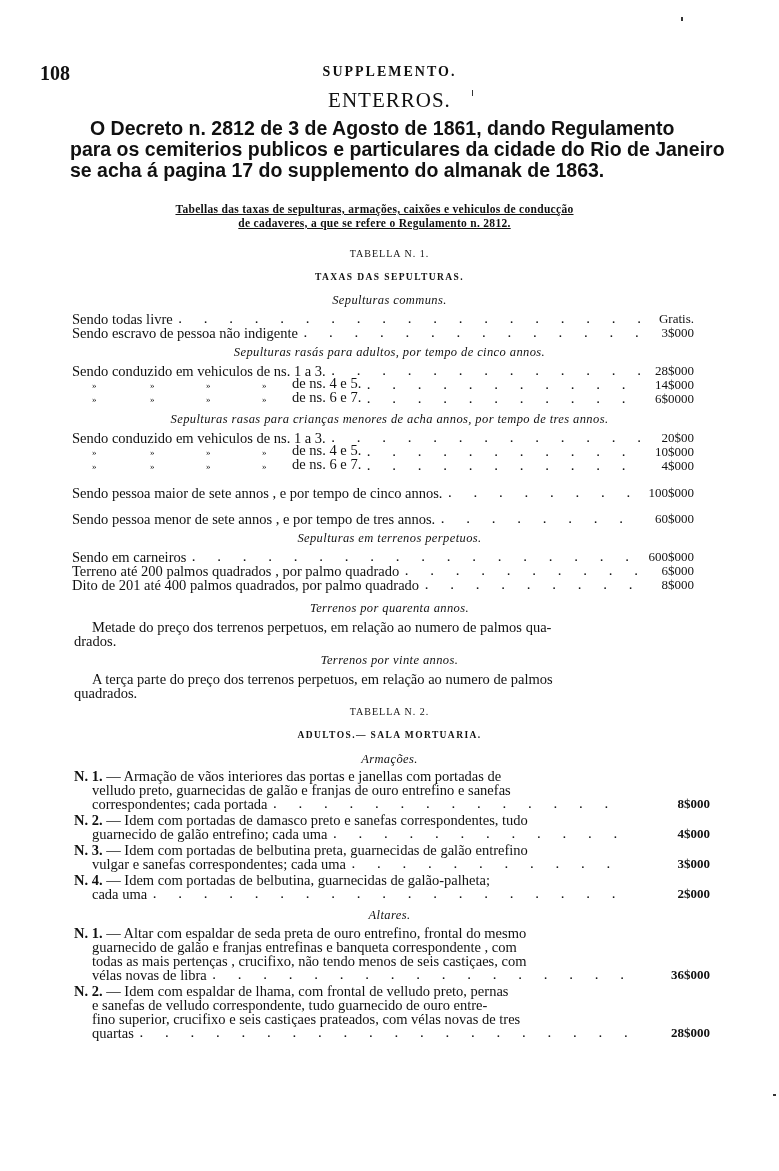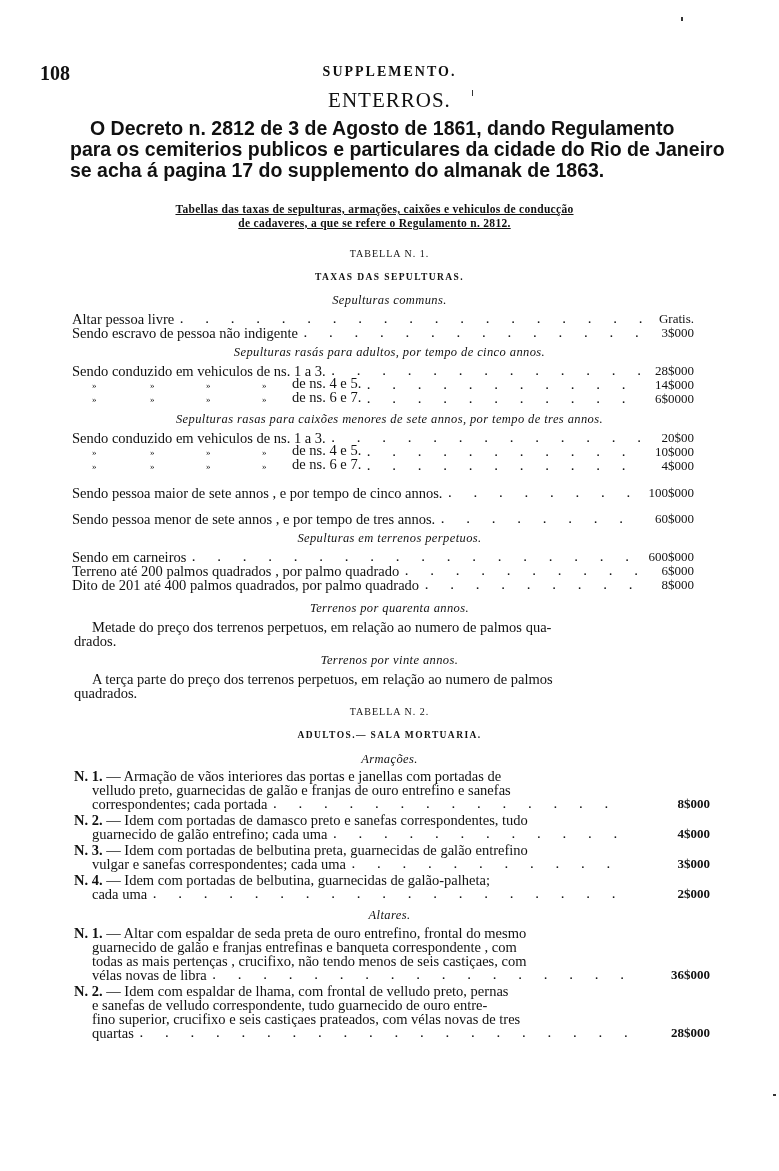--- a/index.html
+++ b/index.html
@@ -49,21 +49,21 @@
   <div class="abs subtitle">
     <div>Tabellas das taxas de sepulturas, armações, caixões e vehiculos de conducção</div>
     <div>de cadaveres, a que se refere o Regulamento n. 2812.</div>
   </div>
 
   <div class="abs center tab-title" style="top:248px;">TABELLA N. 1.</div>
   <div class="abs center smallcaps" style="top:272px;">TAXAS DAS SEPULTURAS.</div>
   <div class="abs center ital" style="top:293px;">Sepulturas communs.</div>
 
   <div class="row" style="top:312px;">
-    <span class="lbl">Altar pessoa livre</span>
+    <span class="lbl">Sendo todas livre</span>
     <span class="dots">. . . . . . . . . . . . . . . . . . . . . . . . . . . . . . . . . . . . . . . . . . . . . . . . . . .</span>
     <span class="val">Gratis.</span>
   </div>
   <div class="row" style="top:326px;">
     <span class="lbl">Sendo escravo de pessoa não indigente</span>
     <span class="dots">. . . . . . . . . . . . . . . . . . . . . . . . . . . . . . . . . . . . . . . . . . . . . . . . . . .</span>
     <span class="val">3$000</span>
   </div>
 
   <div class="abs center ital" style="top:345px;">Sepulturas rasás para adultos, por tempo de cinco annos.</div>
@@ -80,21 +80,21 @@
     <span class="val">14$000</span>
   </div>
   <div class="row" style="top:392px;">
     <span class="lbl">
       <span class="ditto">»</span><span class="ditto">»</span><span class="ditto">»</span><span class="ditto" style="width:30px">»</span><span>de ns. 6 e 7.</span>
     </span>
     <span class="dots">. . . . . . . . . . . . . . . . . . . . . . . . . . . . . . . . . . . . . . . . . . . . . . . . . . .</span>
     <span class="val">6$0000</span>
   </div>
 
-  <div class="abs center ital" style="top:412px;">Sepulturas rasas para caixões menores de sete annos, por tempo de tres annos.</div>
+  <div class="abs center ital" style="top:412px;">Sepulturas rasas para crianças menores de acha annos, por tempo de tres annos.</div>
   <div class="row" style="top:431px;">
     <span class="lbl">Sendo conduzido em vehiculos de ns. 1 a 3.</span>
     <span class="dots">. . . . . . . . . . . . . . . . . . . . . . . . . . . . . . . . . . . . . . . . . . . . . . . . . . .</span>
     <span class="val">20$00</span>
   </div>
   <div class="row" style="top:445px;">
     <span class="lbl">
       <span class="ditto">»</span><span class="ditto">»</span><span class="ditto">»</span><span class="ditto" style="width:30px">»</span><span>de ns. 4 e 5.</span>
     </span>
     <span class="dots">. . . . . . . . . . . . . . . . . . . . . . . . . . . . . . . . . . . . . . . . . . . . . . . . . . .</span>

